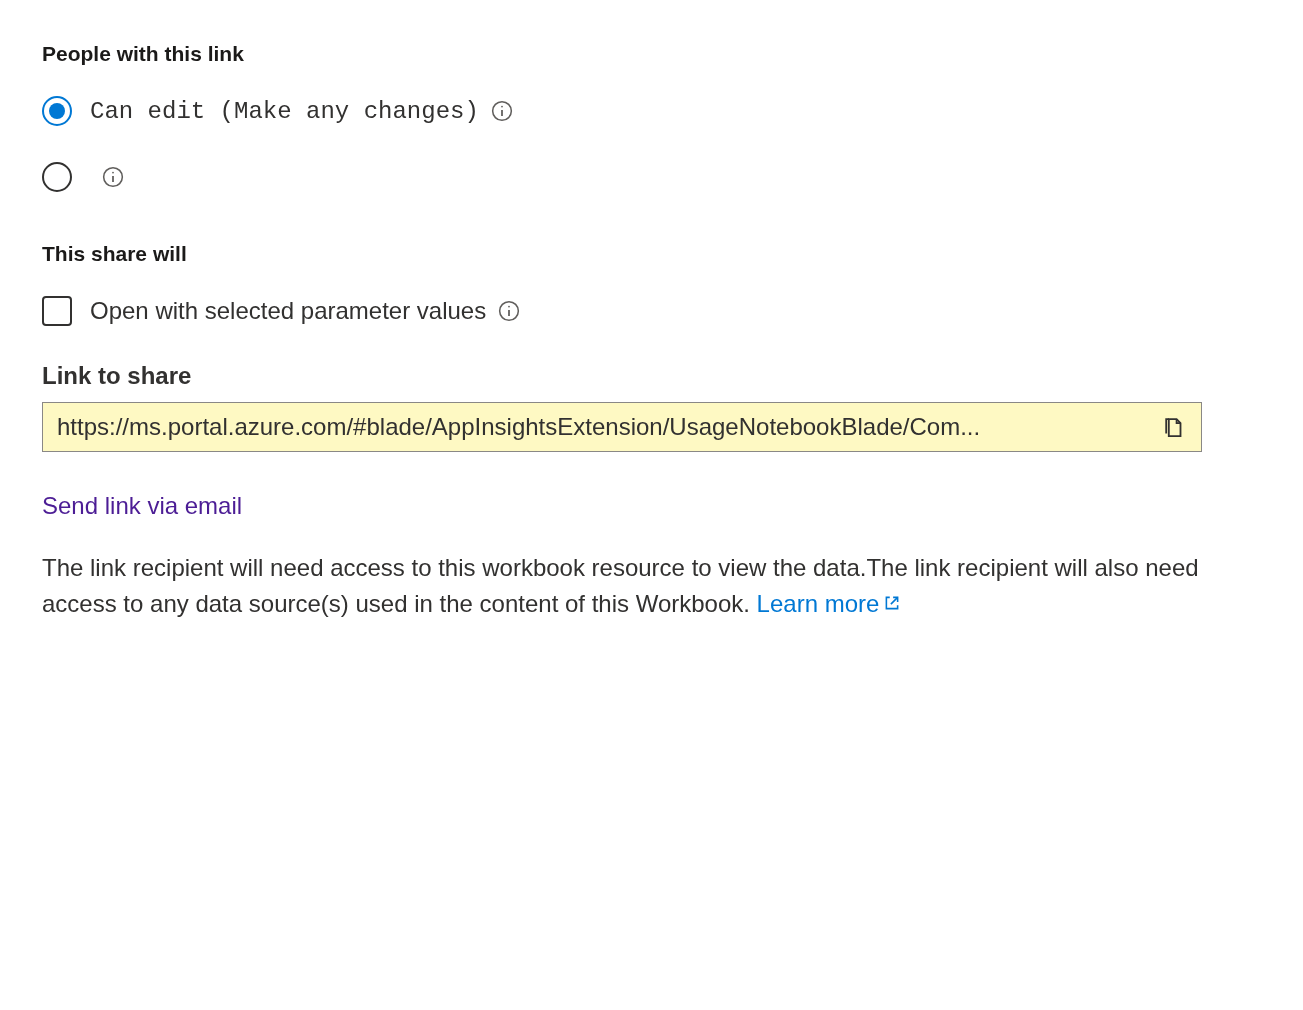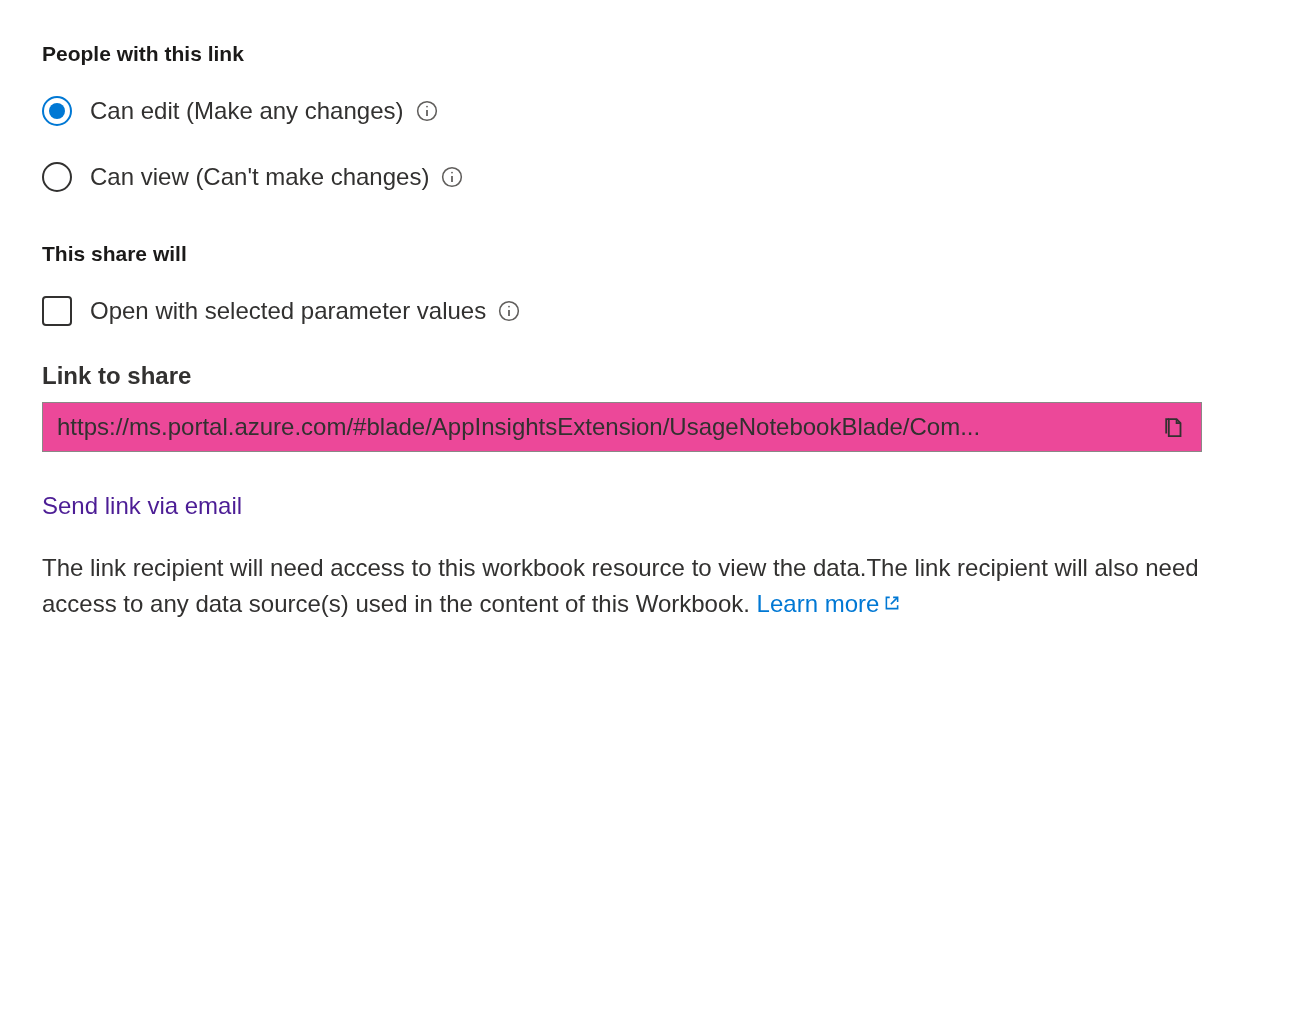--- a/index.html
+++ b/index.html
@@ -15,20 +15,21 @@
       font-size: 24px;
     }
     .section-heading {
       font-weight: 600;
       font-size: 21px;
       color: #1b1a19;
       margin-bottom: 30px;
     }
     .radio-group {
       margin-bottom: 50px;
+      font-family: Liberation Mono, monospace;
     }
     .radio-option {
       display: flex;
       align-items: center;
       margin-bottom: 36px;
       cursor: pointer;
     }
     .radio-circle {
       width: 30px;
       height: 30px;
@@ -83,21 +84,21 @@
     .field-label {
       font-size: 24px;
       color: #323130;
       margin-bottom: 12px;
       font-weight: 700;
     }
     .link-box {
       display: flex;
       align-items: center;
       border: 1px solid #8a8886;
-      background: #ec4899;
+      background: #fef9c3;
       padding: 10px 14px;
       margin-bottom: 40px;
       width: 100%;
       max-width: 1160px;
     }
     .link-text {
       flex: 1;
       font-size: 24px;
       color: #323130;
       white-space: nowrap;
@@ -166,21 +167,20 @@
         <svg viewBox="0 0 20 20" fill="none" stroke="#605e5c" stroke-width="1.4">
           <circle cx="10" cy="10" r="8.5"></circle>
           <circle cx="10" cy="6" r="0.8" fill="#605e5c" stroke="none"></circle>
           <line x1="10" y1="9" x2="10" y2="14.5" stroke="#605e5c" stroke-width="1.6"></line>
         </svg>
       </span>
     </div>
 
     <div class="radio-option">
       <div class="radio-circle"></div>
-      <span class="radio-label">Can view (Can't make changes)</span>
       <span class="info-icon">
         <svg viewBox="0 0 20 20" fill="none" stroke="#605e5c" stroke-width="1.4">
           <circle cx="10" cy="10" r="8.5"></circle>
           <circle cx="10" cy="6" r="0.8" fill="#605e5c" stroke="none"></circle>
           <line x1="10" y1="9" x2="10" y2="14.5" stroke="#605e5c" stroke-width="1.6"></line>
         </svg>
       </span>
     </div>
   </div>
 </div>

